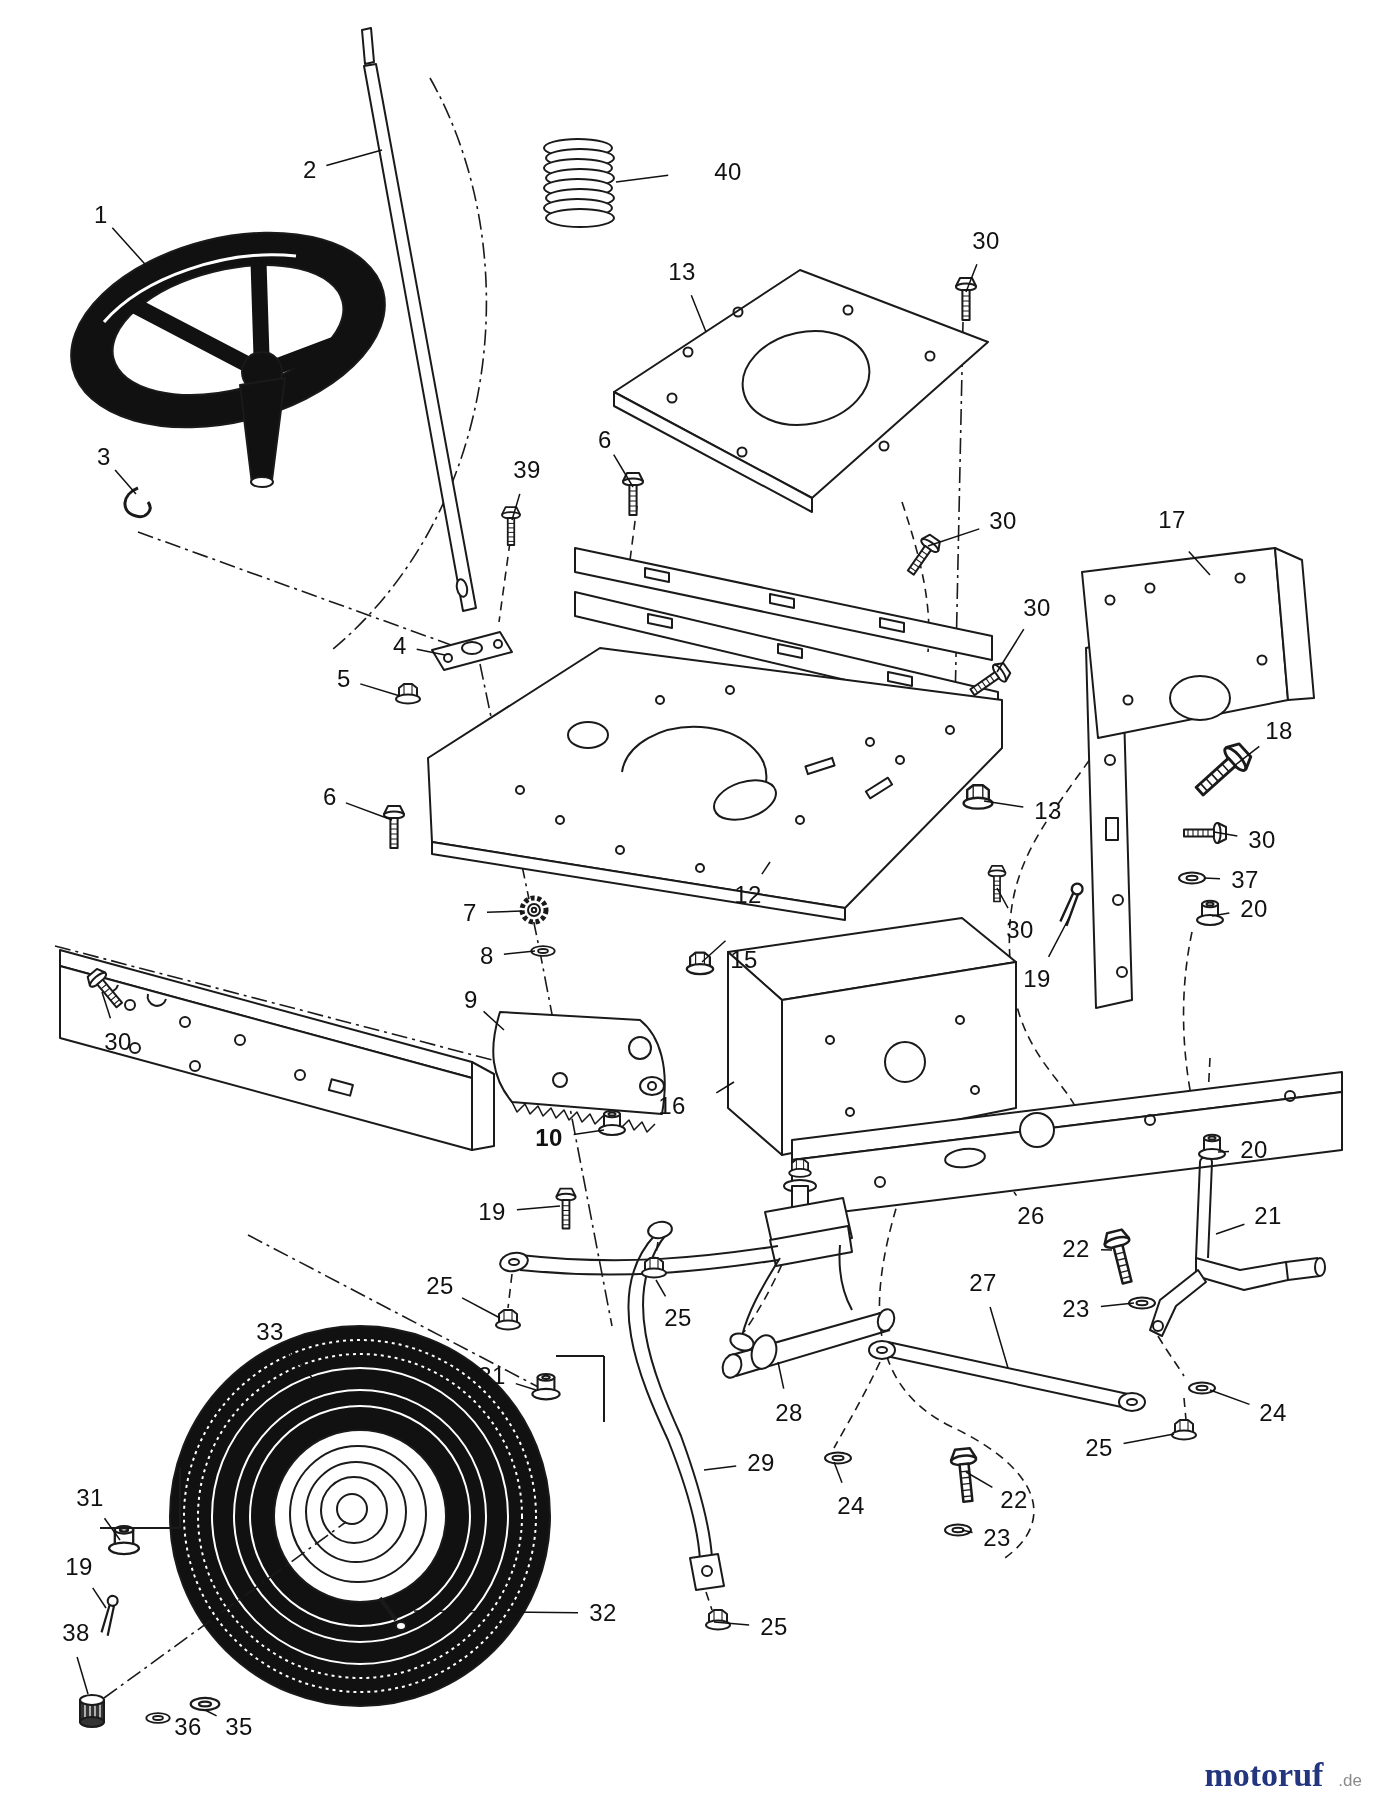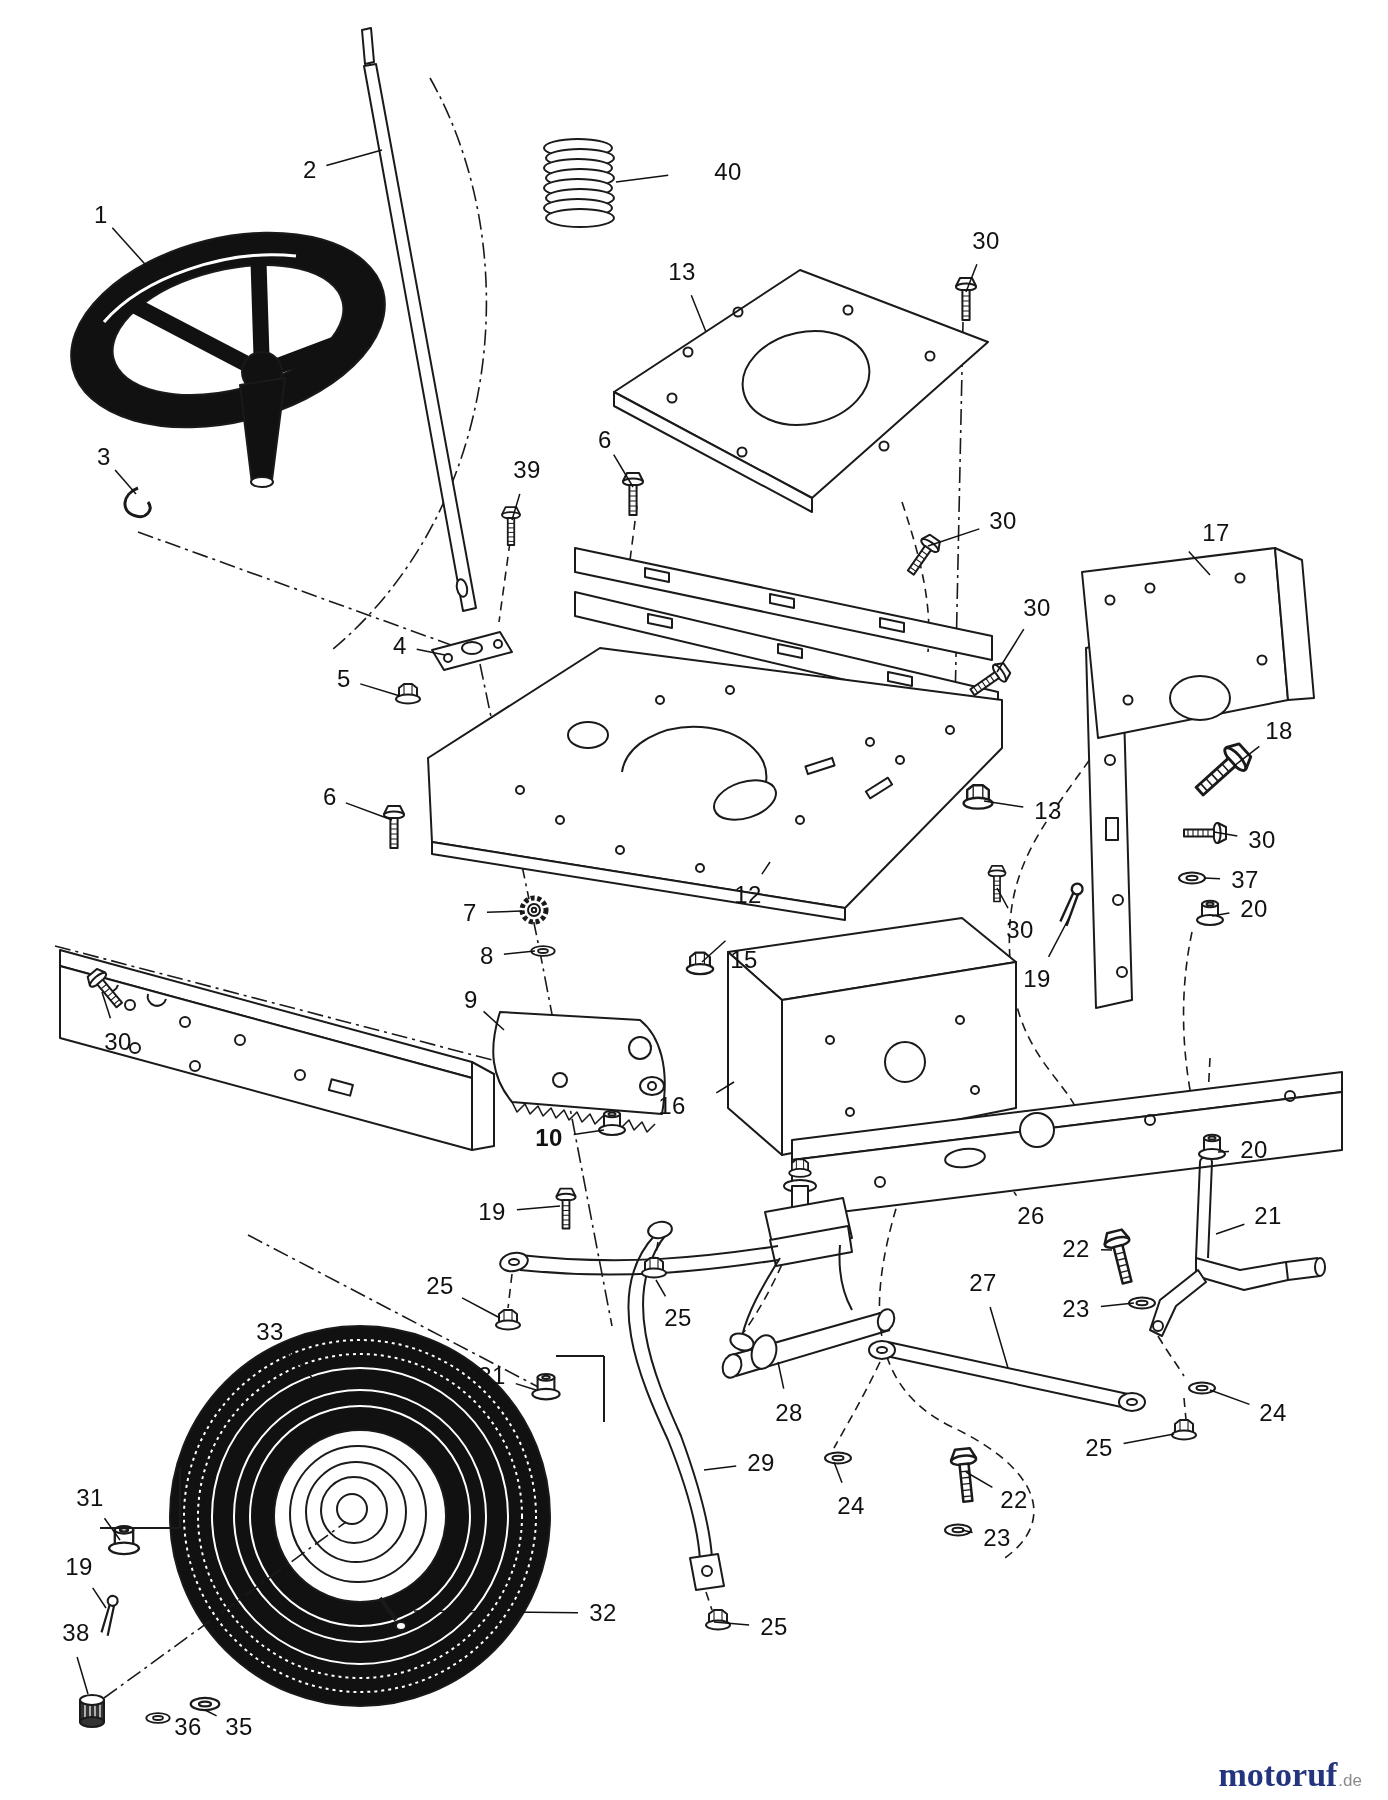--- a/index.html
+++ b/index.html
@@ -3,21 +3,21 @@
 <meta charset="utf-8">
 <style>
   html,body{margin:0;padding:0;background:#fff;}
   .stage{position:relative;width:1388px;height:1800px;background:#ffffff;overflow:hidden;
          font-family:"Liberation Sans",sans-serif;}
   .stage svg.diagram{position:absolute;left:0;top:0;}
   #callouts{position:absolute;left:0;top:0;width:100%;height:100%;pointer-events:none;}
   .callout{position:absolute;transform:translate(-50%,-50%);font-size:24px;color:#111;
            font-family:"Liberation Sans",sans-serif;letter-spacing:.5px;white-space:nowrap;}
   .leader{stroke:#111;stroke-width:1.5;fill:none;}
-  .watermark{position:absolute;right:26px;bottom:6px;display:flex;align-items:baseline;gap:1px;}
+  .watermark{position:absolute;right:26px;bottom:6px;display:flex;align-items:baseline;gap:15px;}
   .watermark .brand{font-weight:bold;font-size:34px;font-family:"Liberation Serif",serif;}
   .watermark .suffix{font-size:17px;}
   
   .ln{stroke:#1a1a1a;stroke-width:2;fill:none;}
   .dd{stroke:#1a1a1a;stroke-width:1.6;fill:none;stroke-dasharray:16 5 3 5;}
   .ds{stroke:#1a1a1a;stroke-width:1.6;fill:none;stroke-dasharray:9 6;}
 </style>
 </head>
 <body>
 
@@ -391,21 +391,21 @@
 <div id="callouts">
       <div class="callout" style="left: 101px; top: 215px;">1</div>
       <div class="callout" style="left: 310px; top: 170px;">2</div>
       <div class="callout" style="left: 104px; top: 457px;">3</div>
       <div class="callout" style="left: 693px; top: 172px; margin-left: 35px;">40</div>
       <div class="callout" style="left: 682px; top: 272px;">13</div>
       <div class="callout" style="left: 986px; top: 241px;">30</div>
       <div class="callout" style="left: 605px; top: 440px;">6</div>
       <div class="callout" style="left: 527px; top: 470px;">39</div>
       <div class="callout" style="left: 1003px; top: 521px;">30</div>
-      <div class="callout" style="left: 1172px; top: 533px; margin-left: 44px;">17</div>
+      <div class="callout" style="left: 1172px; top: 520px;">17</div>
       <div class="callout" style="left: 400px; top: 646px;">4</div>
       <div class="callout" style="left: 344px; top: 679px;">5</div>
       <div class="callout" style="left: 1037px; top: 608px;">30</div>
       <div class="callout" style="left: 1279px; top: 731px; text-align: center;">18</div>
       <div class="callout" style="left: 1048px; top: 811px;">13</div>
       <div class="callout" style="left: 1262px; top: 840px;">30</div>
       <div class="callout" style="left: 330px; top: 797px;">6</div>
       <div class="callout" style="left: 748px; top: 895px;">12</div>
       <div class="callout" style="left: 1245px; top: 880px;">37</div>
       <div class="callout" style="left: 1254px; top: 909px;">20</div>

